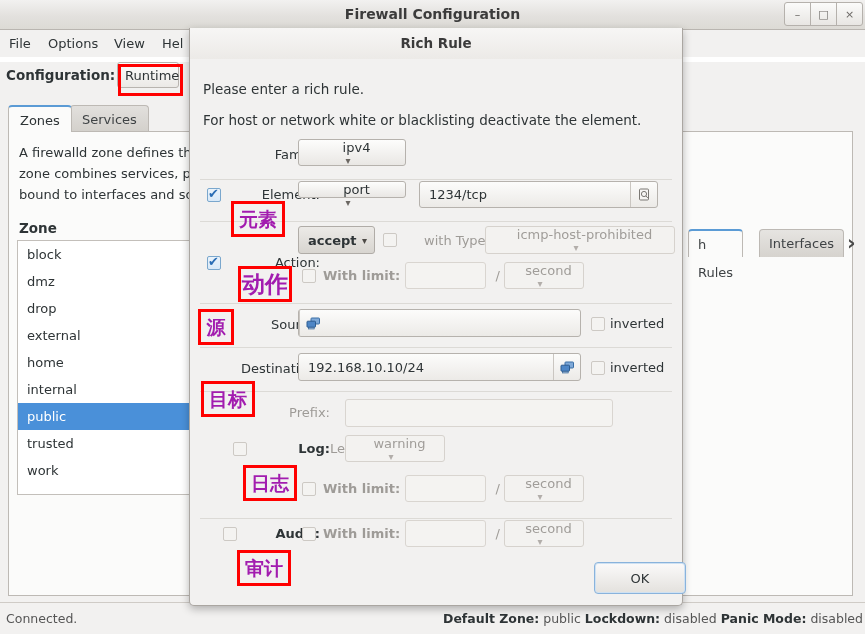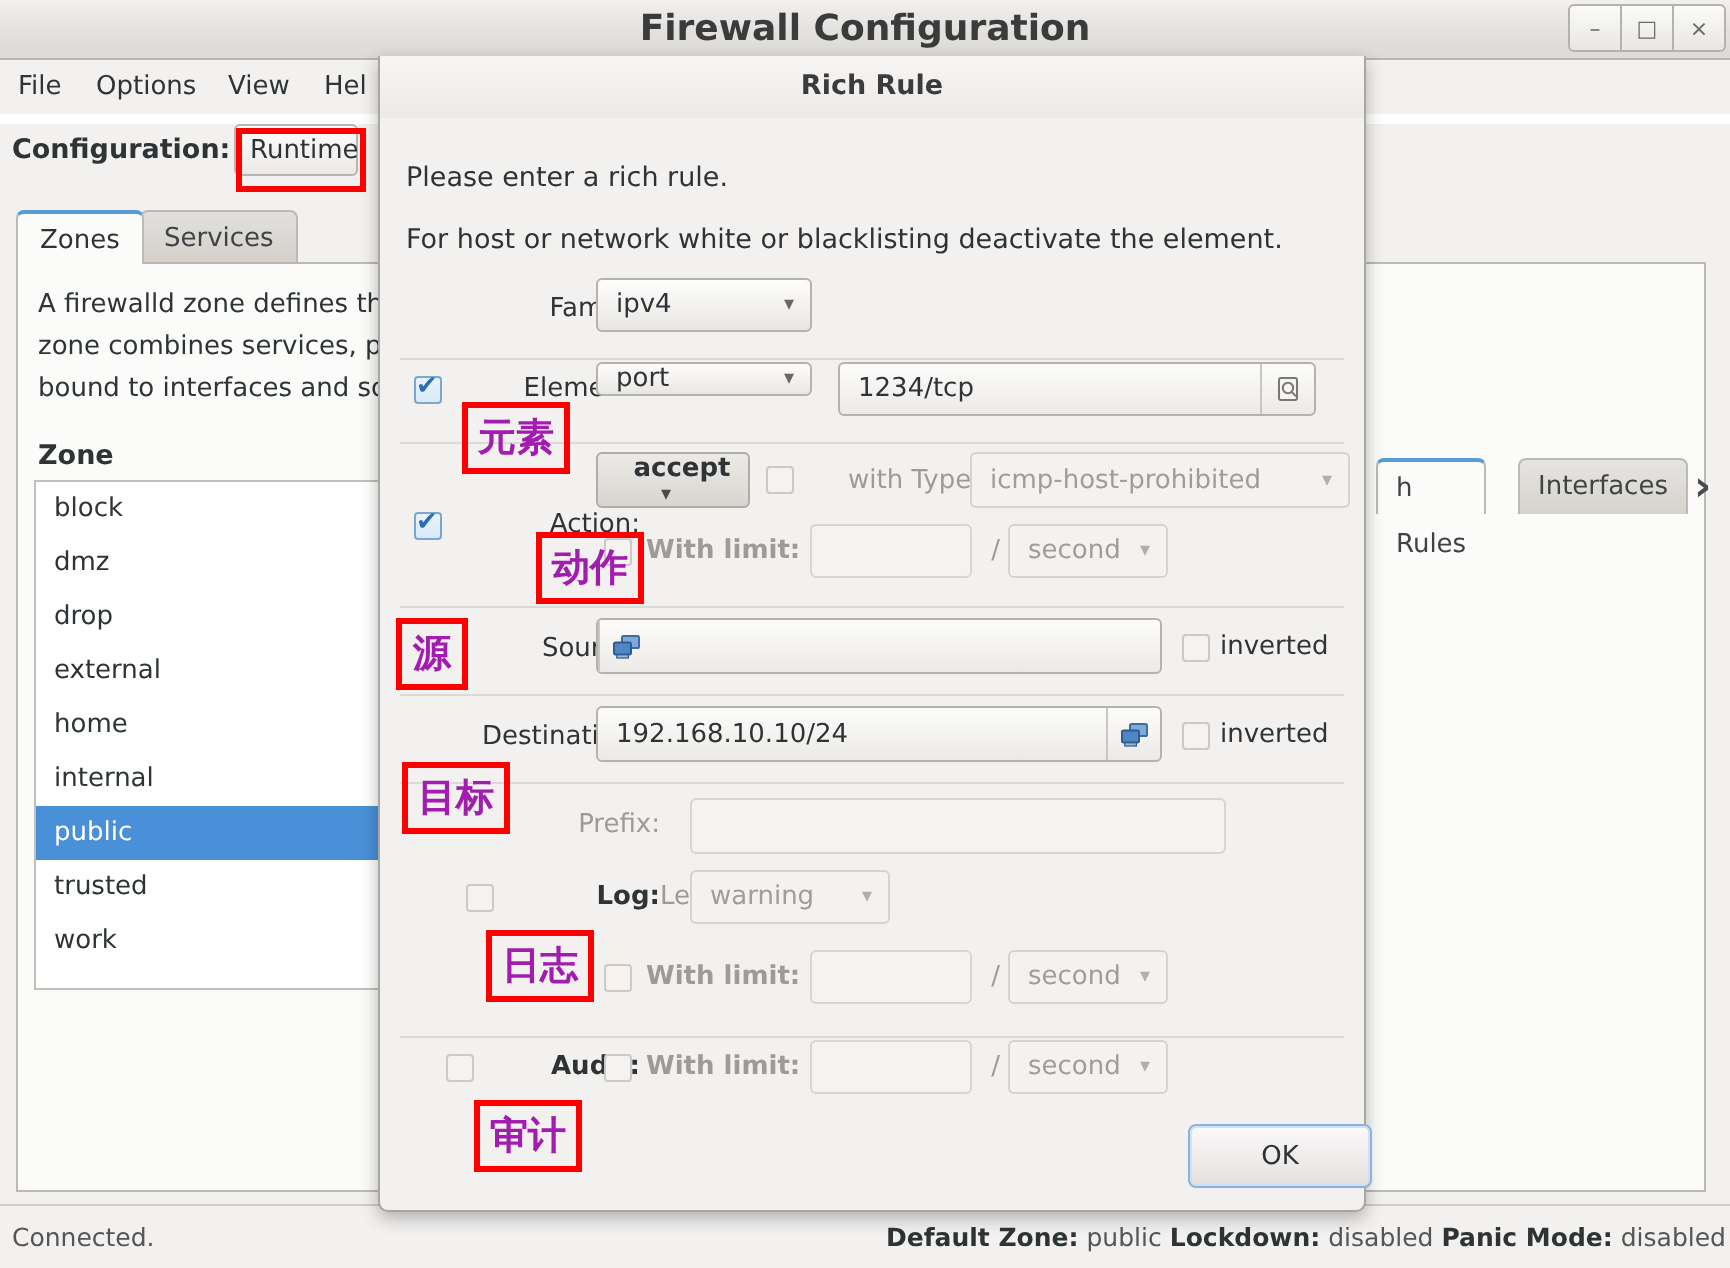--- a/index.html
+++ b/index.html
@@ -16,21 +16,21 @@
   
   .titlebar {
     position: absolute; left: 0; top: 0; width: 865px; height: 30px;
     background: linear-gradient(to bottom, #f2f1f0 0%, #e3e1de 55%, #dcdad5 100%);
     border-bottom: 1px solid #b9b5b0;
     box-sizing: border-box;
   }
   .titlebar .title {
     position: absolute; left: 0; top: 0; width: 865px;
     text-align: center; line-height: 29px;
-    font-weight: bold; font-size: 18px; color: #3b3b3b;
+    font-weight: bold; font-size: 14px; color: #3b3b3b;
   }
   .wbtns { position: absolute; right: 2px; top: 2px; display: flex; gap: 0px; }
   .wbtn {
     width: 27px; height: 24px;
     background: linear-gradient(to bottom, #fbfbfa, #e8e6e3);
     border: 1px solid #b5b1ac;
     margin-left: -1px;
     color: #6d6a67; font-size: 11px;
     display: flex; align-items: center; justify-content: center;
     box-sizing: border-box;
@@ -153,33 +153,33 @@
     content: "✔"; position: absolute; left: 0px; top: -3px;
     font-size: 13px; color: #2a6db5; line-height: 15px;
   }
   .cbox.dim { border-color: #cdc9c4; background: #f4f3f1; }
 
   .combo {
     position: absolute; box-sizing: border-box;
     background: linear-gradient(to bottom, #fdfdfc, #e9e7e4);
     border: 1px solid #b6b2ad; border-radius: 3px;
     font-size: 13px; color: #2e3436;
-    display: flex; align-items: center;
+    display: flex; align-items: center; flex-direction: column;
   }
   .combo .cval { padding-left: 9px; flex: 1; }
   .combo .arr { margin-right: 8px; color: #6b6762; font-size: 10px; }
   .combo.dim { background: #f3f2f0; border-color: #d6d2cd; color: #a09d99; }
   .combo.dim .arr { color: #b2aeaa; }
 
   .btncombo {
     position: absolute; box-sizing: border-box;
     background: linear-gradient(to bottom, #eceae7, #d8d5d0);
     border: 1px solid #b0aca7; border-radius: 3px;
     font-size: 13px; color: #2e3436; font-weight: bold;
-    display: flex; align-items: center; flex-direction: column;
+    display: flex; align-items: center;
   }
   .btncombo .cval { padding-left: 9px; flex: 1; }
   .btncombo .arr { margin-right: 7px; color: #4d4a46; font-size: 10px; }
 
   .txt {
     position: absolute; box-sizing: border-box;
     background: linear-gradient(to bottom, #fcfcfb, #eceae7);
     border: 1px solid #b6b2ad; border-radius: 3px;
     font-size: 13px; color: #2e3436;
     display: flex; align-items: center;
@@ -430,19 +430,19 @@
       <div class="dlgbtn default" style="left:404px; top:503px; width:92px; height:32px">
         <span>OK</span>
       </div>
 
     </div>
   </div>
 
   <div class="annot hl" style="left:118px; top:64px; width:59px; height:26px; border-width:3px;"></div>
 
   <div class="annot" style="left:231px; top:201px; width:48px; height:30px; font-size:19px;">元素</div>
-  <div class="annot" style="left:238px; top:266px; width:48px; height:30px; font-size:19px;margin-left:30px;">动作</div>
+  <div class="annot" style="left:238px; top:266px; width:48px; height:30px; font-size:23px;">动作</div>
   <div class="annot" style="left:198px; top:309px; width:30px; height:30px; font-size:19px;">源</div>
   <div class="annot" style="left:201px; top:381px; width:48px; height:30px; font-size:19px;">目标</div>
   <div class="annot" style="left:243px; top:465px; width:48px; height:30px; font-size:19px;">日志</div>
   <div class="annot" style="left:237px; top:550px; width:48px; height:30px; font-size:19px;">审计</div>
 
 </div>
 
 </body></html>

